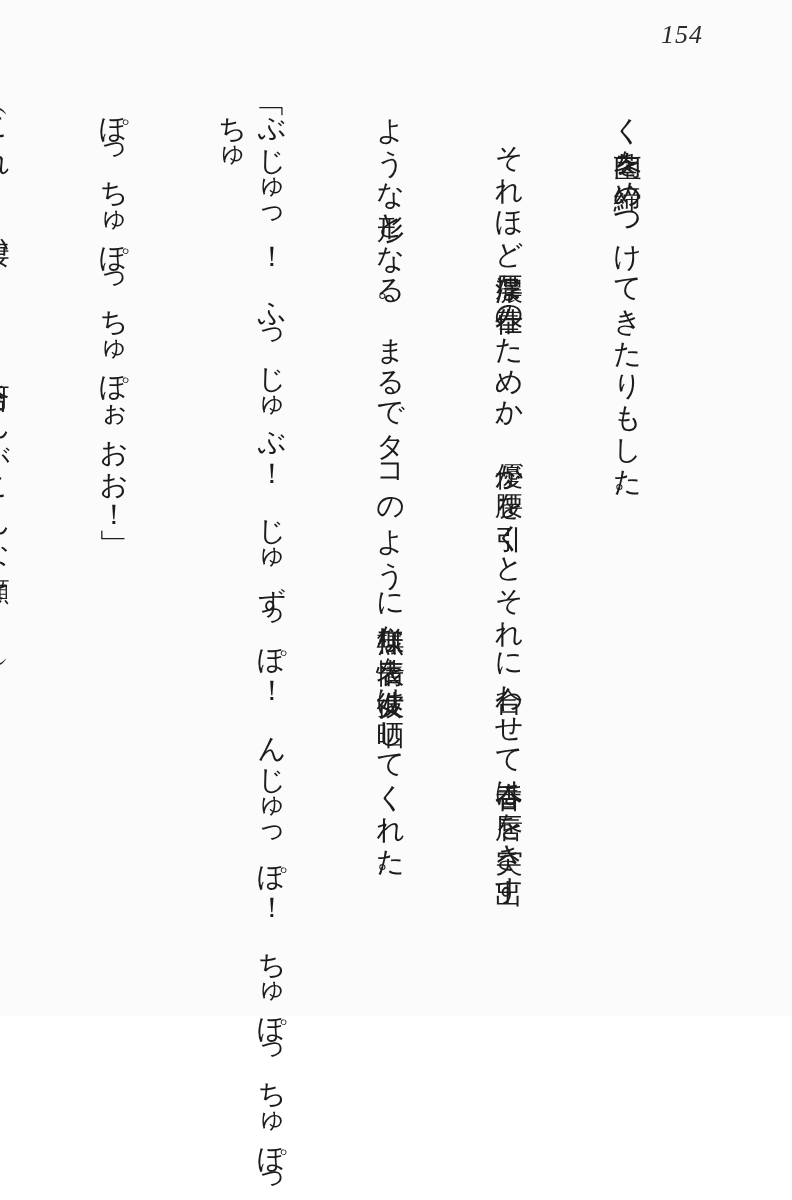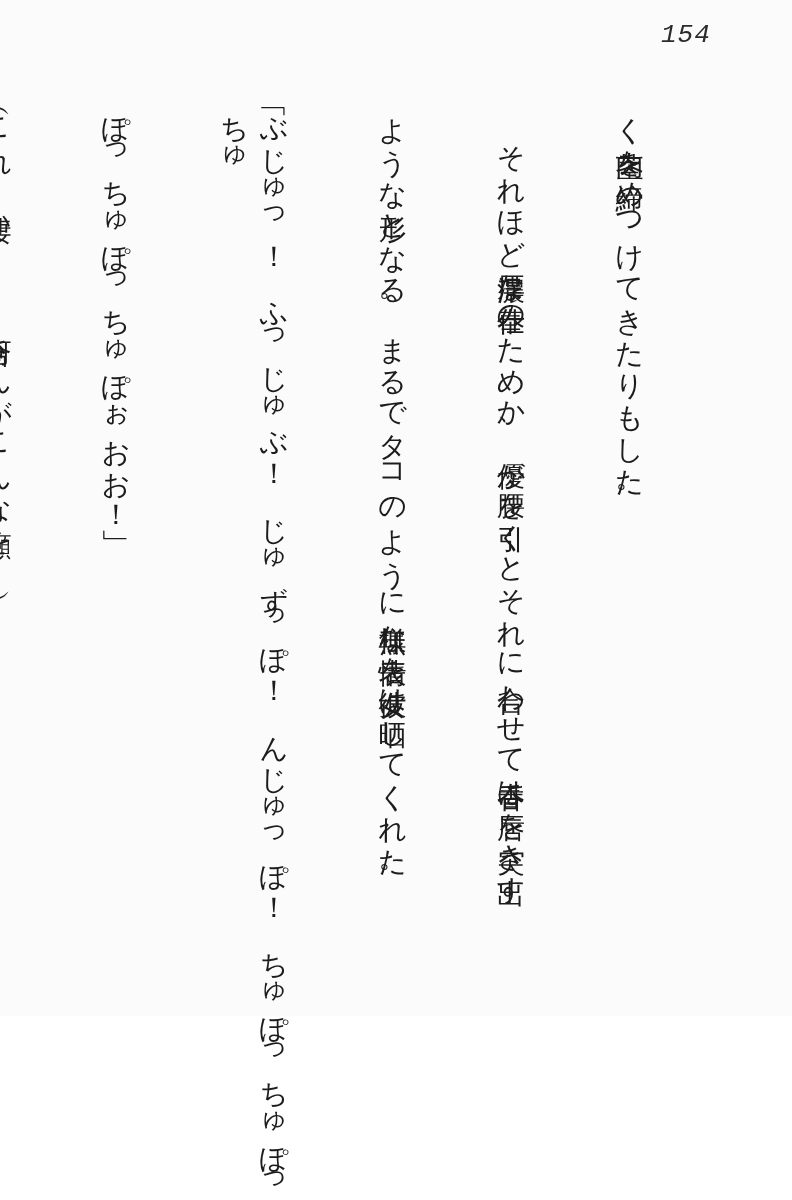--- a/index.html
+++ b/index.html
@@ -10,21 +10,21 @@
     width: 792px;
     height: 1200px;
     overflow: hidden;
   }
   .book-page {
     position: relative;
     width: 792px;
     height: 1016px;
     background: #fbfbfb;
     color: #1c1c1c;
-    font-family: Liberation Mono, monospace;
+    font-family: Liberation Serif, serif;
   }
   .page-number {
     position: absolute;
     top: 20px;
     left: 661px;
     font-size: 26px;
     font-style: italic;
     letter-spacing: 1px;
     color: #2b2b2b;
   }

